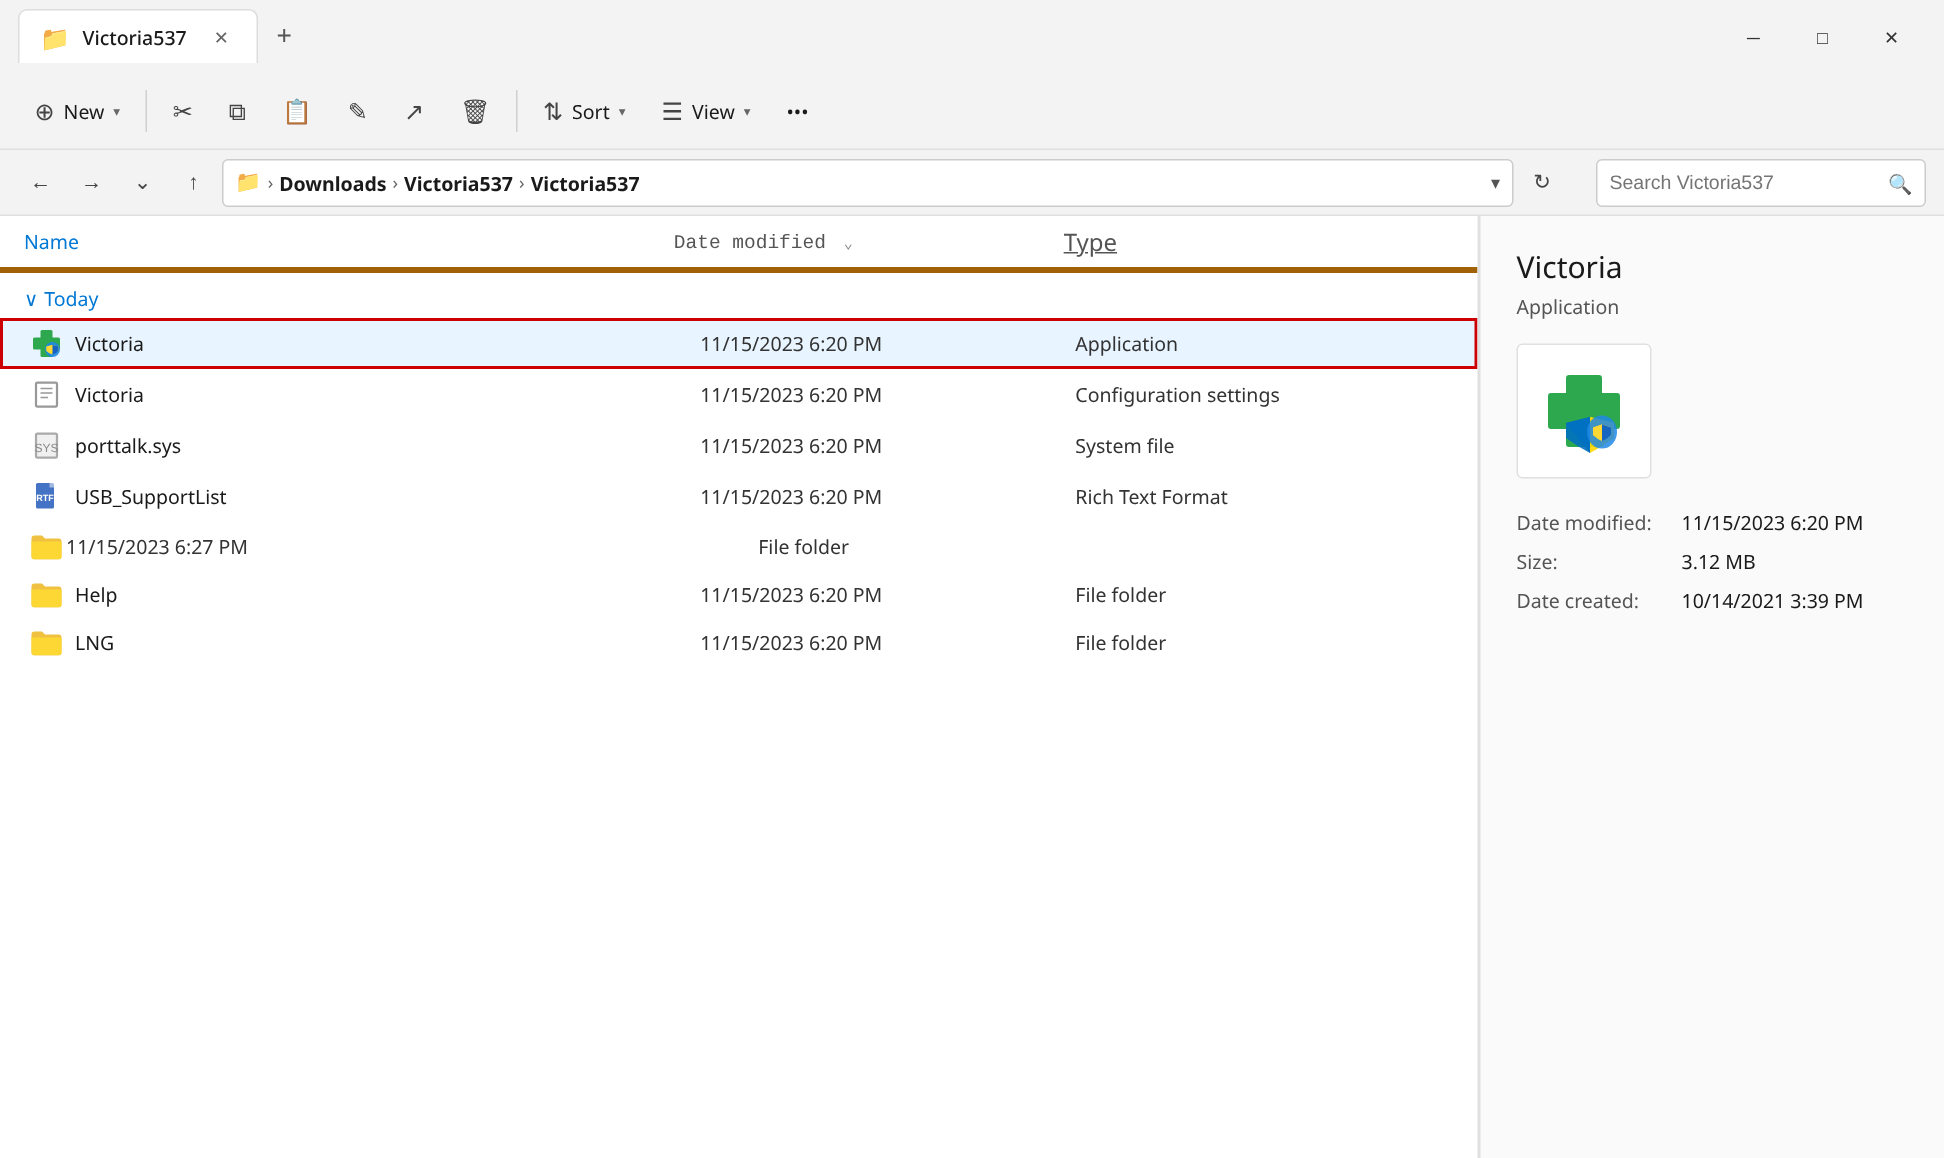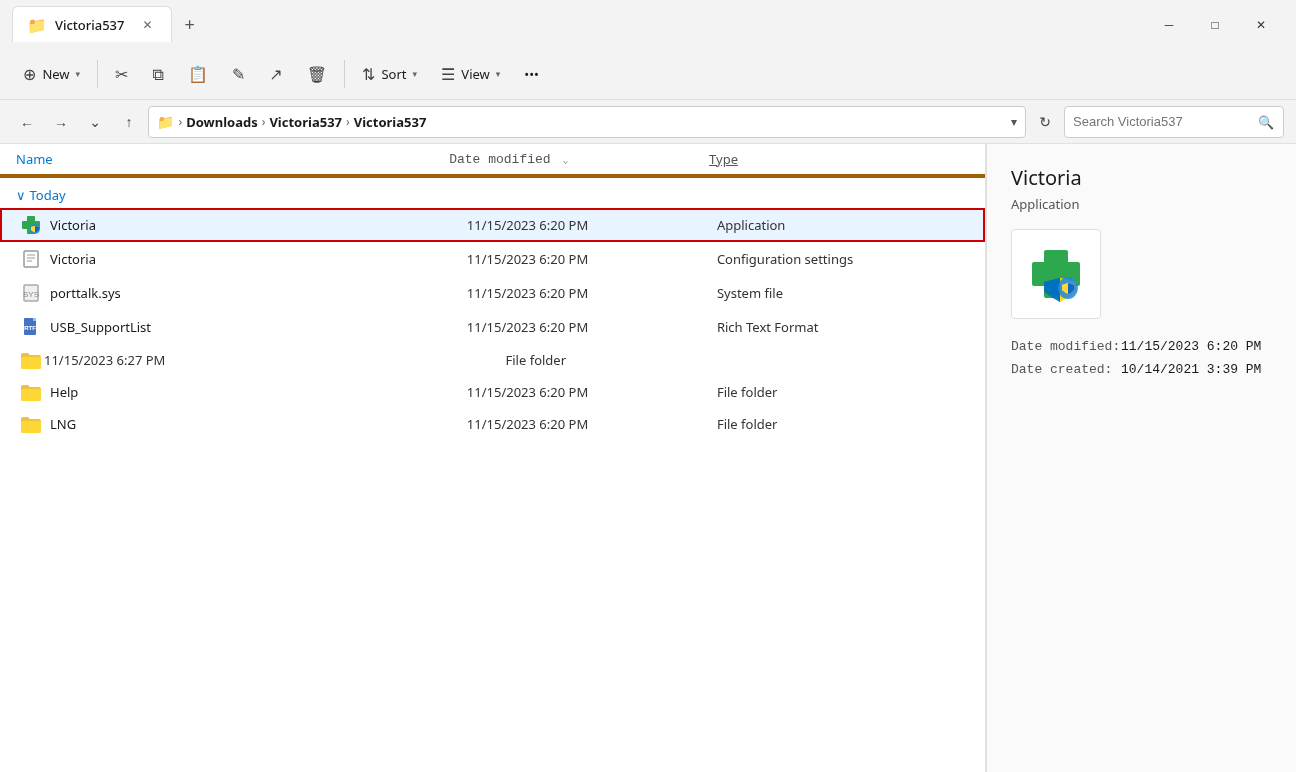--- a/index.html
+++ b/index.html
@@ -179,20 +179,21 @@
     .search-bar {
       display: flex;
       align-items: center;
       background: #fff;
       border: 1px solid #ccc;
       border-radius: 4px;
       height: 32px;
       padding: 0 8px;
       gap: 4px;
       width: 220px;
+      margin-left: 17px;
     }
     .search-bar input {
       border: none;
       outline: none;
       font-size: 13px;
       color: #888;
       background: transparent;
       flex: 1;
       width: 160px;
     }
@@ -214,21 +215,21 @@
       display: flex;
       align-items: center;
       padding: 6px 16px;
       border-bottom: 4px solid #a16207;
       background: #fff;
       position: sticky;
       top: 0;
     }
     .col-name { flex: 2.5; font-size: 13px; color: #0078d4; cursor: pointer; }
     .col-date { flex: 1.5; font-size: 13px; color: #555; font-family: Liberation Mono, monospace; }
-    .col-type { flex: 1.5; font-size: 13px; color: #555; text-decoration: underline; }
+    .col-type { flex: 1.5; font-size: 16px; color: #555; text-decoration: underline; }
     .col-sort-indicator { font-size: 10px; color: #888; margin-left: 4px; }
 
     .group-header {
       display: flex;
       align-items: center;
       padding: 8px 16px 4px;
       font-size: 13px;
       color: #0078d4;
       font-weight: 400;
       cursor: pointer;
@@ -283,21 +284,20 @@
     }
     .details-meta {
       display: flex;
       flex-direction: column;
       gap: 8px;
     }
     .meta-row {
       display: flex;
       align-items: flex-end;
       gap: 0;
-      font-family: Liberation Mono, monospace;
     }
     .meta-label {
       font-size: 13px;
       color: #555;
       width: 110px;
       flex-shrink: 0;
     }
     .meta-value {
       font-size: 13px;
       color: #1a1a1a;
@@ -515,18 +515,22 @@
         <path d="M34 39 L40 37 L40 48 Q37 47 34 44 Z" fill="#fdd835"></path>
         <path d="M40 37 L46 39 L46 44 Q43 47 40 48 Z" fill="#1565c0"></path>
       </svg>
     </div>
     <div class="details-meta">
       <div class="meta-row">
         <span class="meta-label">Date modified:</span>
         <span class="meta-value">11/15/2023 6:20 PM</span>
       </div>
       <div class="meta-row">
+        <span class="meta-label">Size:</span>
+        <span class="meta-value">3.12 MB</span>
+      </div>
+      <div class="meta-row">
         <span class="meta-label">Date created:</span>
         <span class="meta-value">10/14/2021 3:39 PM</span>
       </div>
     </div>
   </div>
 </div>
 
 </body></html>

